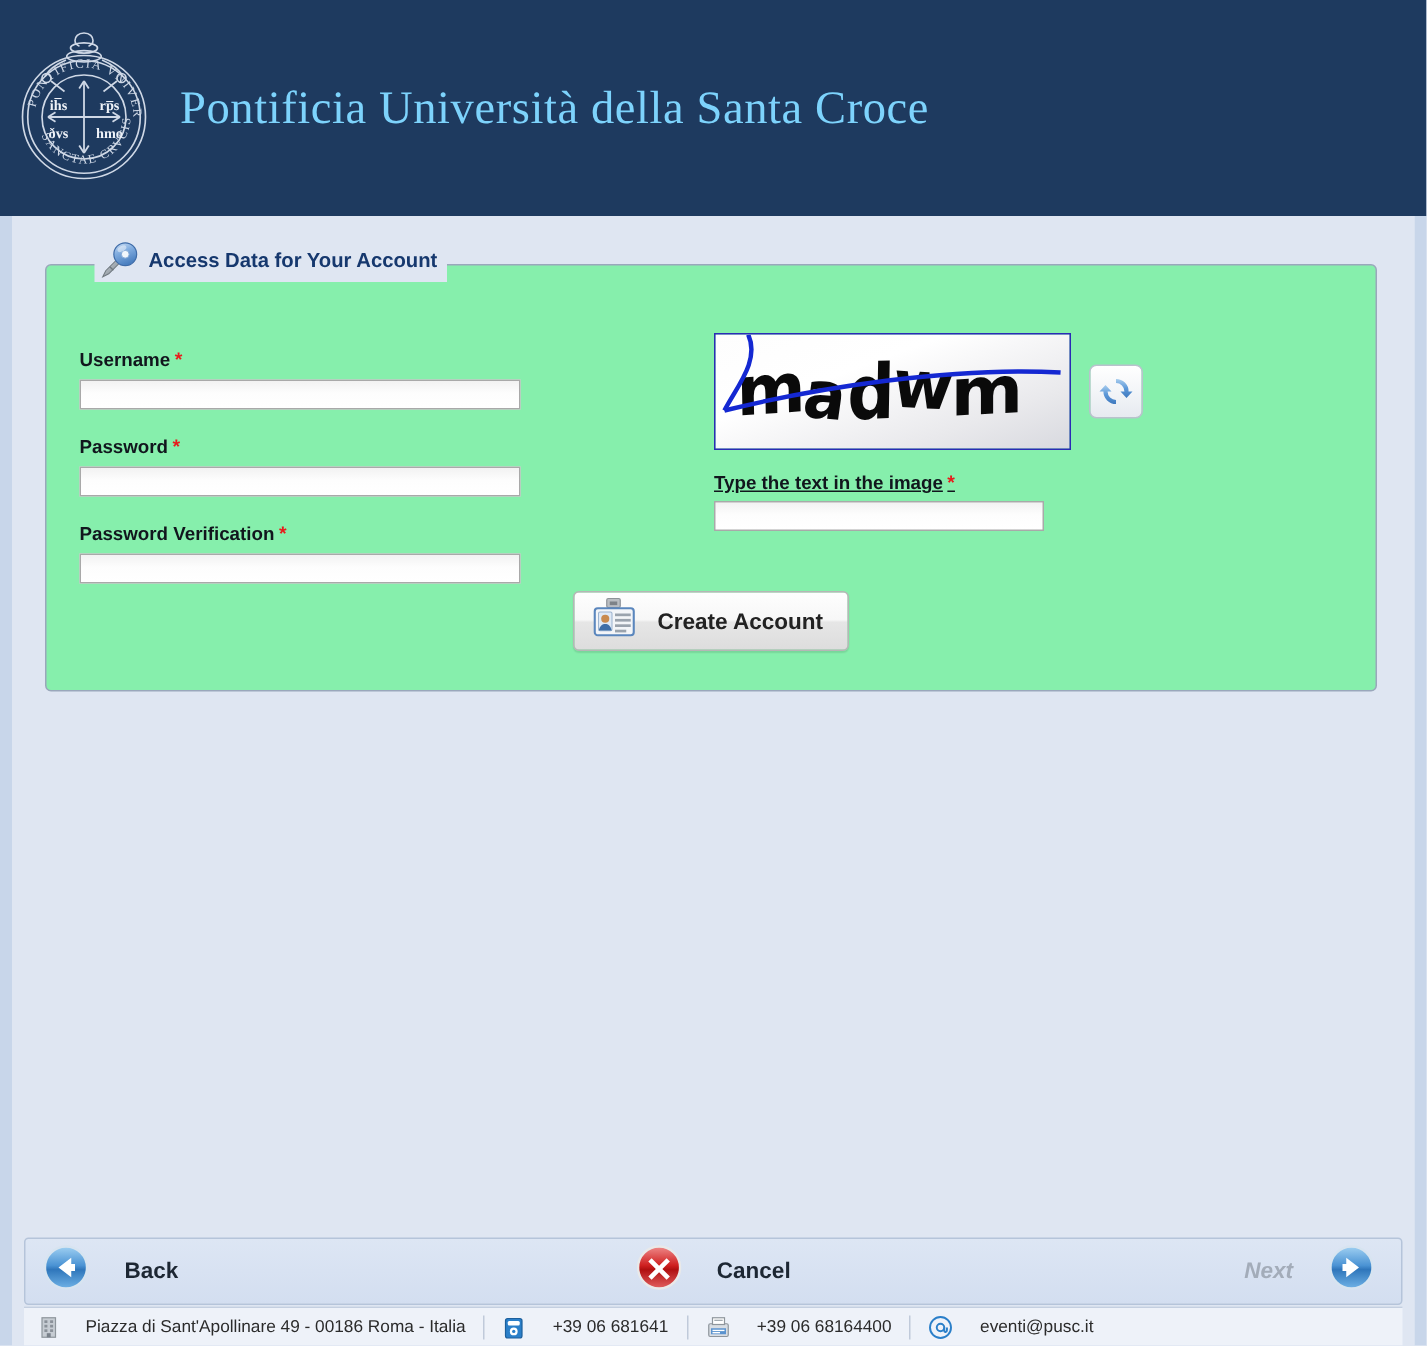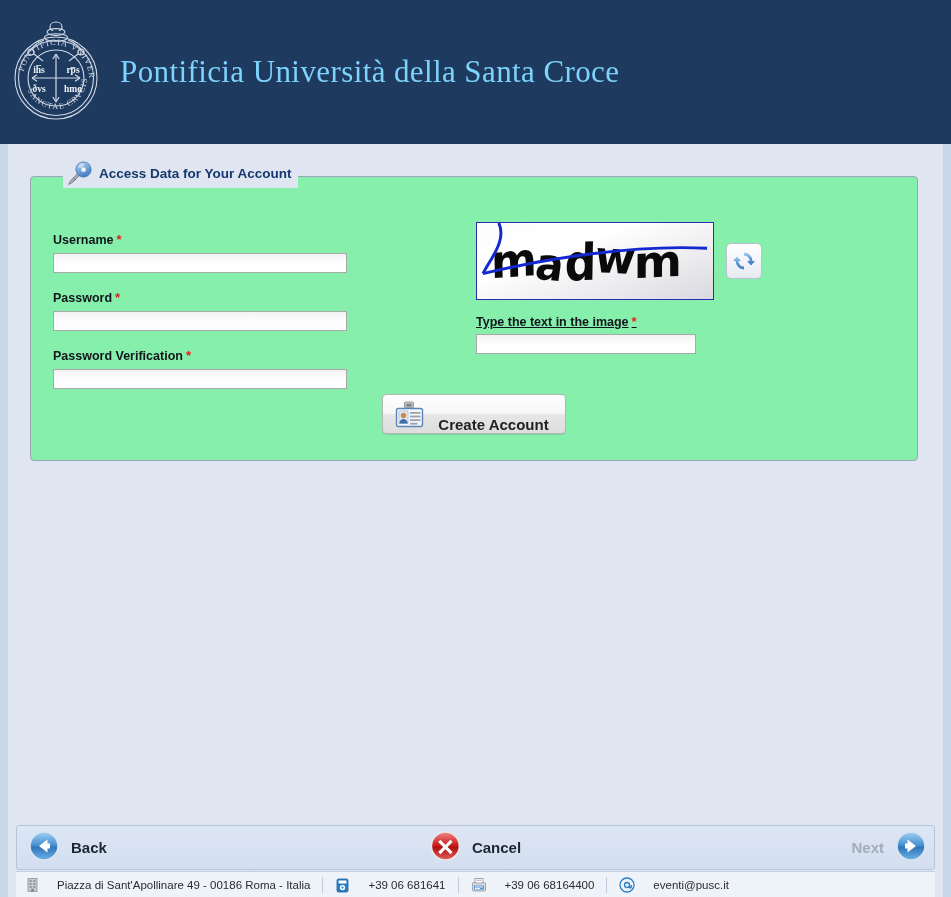--- a/index.html
+++ b/index.html
@@ -220,21 +220,21 @@
   .create-wrap {
     position: absolute;
     left: 0;
     right: 0;
     top: 217px;
     display: flex;
     justify-content: center;
   }
   .create-btn {
     display: flex;
-    align-items: flex-end;
+    align-items: center;
     gap: 13px;
     height: 38px;
     padding: 0 16px 0 12px;
     border: 1px solid #b6b6b6;
     border-radius: 4px;
     background: linear-gradient(to bottom, #fefefe 0%, #f7f7f7 48%, #e6e6e6 52%, #dddddd 100%);
     box-shadow: 0 1px 1px rgba(0,0,0,0.10);
     cursor: pointer;
     font-family: "Liberation Sans", sans-serif;
   }
@@ -256,27 +256,27 @@
     border: 1px solid #b5c4da;
     border-radius: 3px;
     box-sizing: border-box;
   }
   .nav-item {
     position: absolute;
     top: 0;
     height: 100%;
     display: flex;
     align-items: center;
-    gap: 12px;
+    gap: 24px;
     cursor: pointer;
     justify-content: center;
   }
   .nav-back { left: 12px; }
   .nav-cancel { left: 50%; transform: translateX(-50%); }
-  .nav-next { right: 8px; }
+  .nav-next { right: 18px; font-style: italic; }
   .nav-label {
     font-size: 15px;
     font-weight: bold;
     color: #1d2733;
     white-space: nowrap;
   }
   .nav-label.disabled { color: #a3acb9; }
 
   
   .contact {

